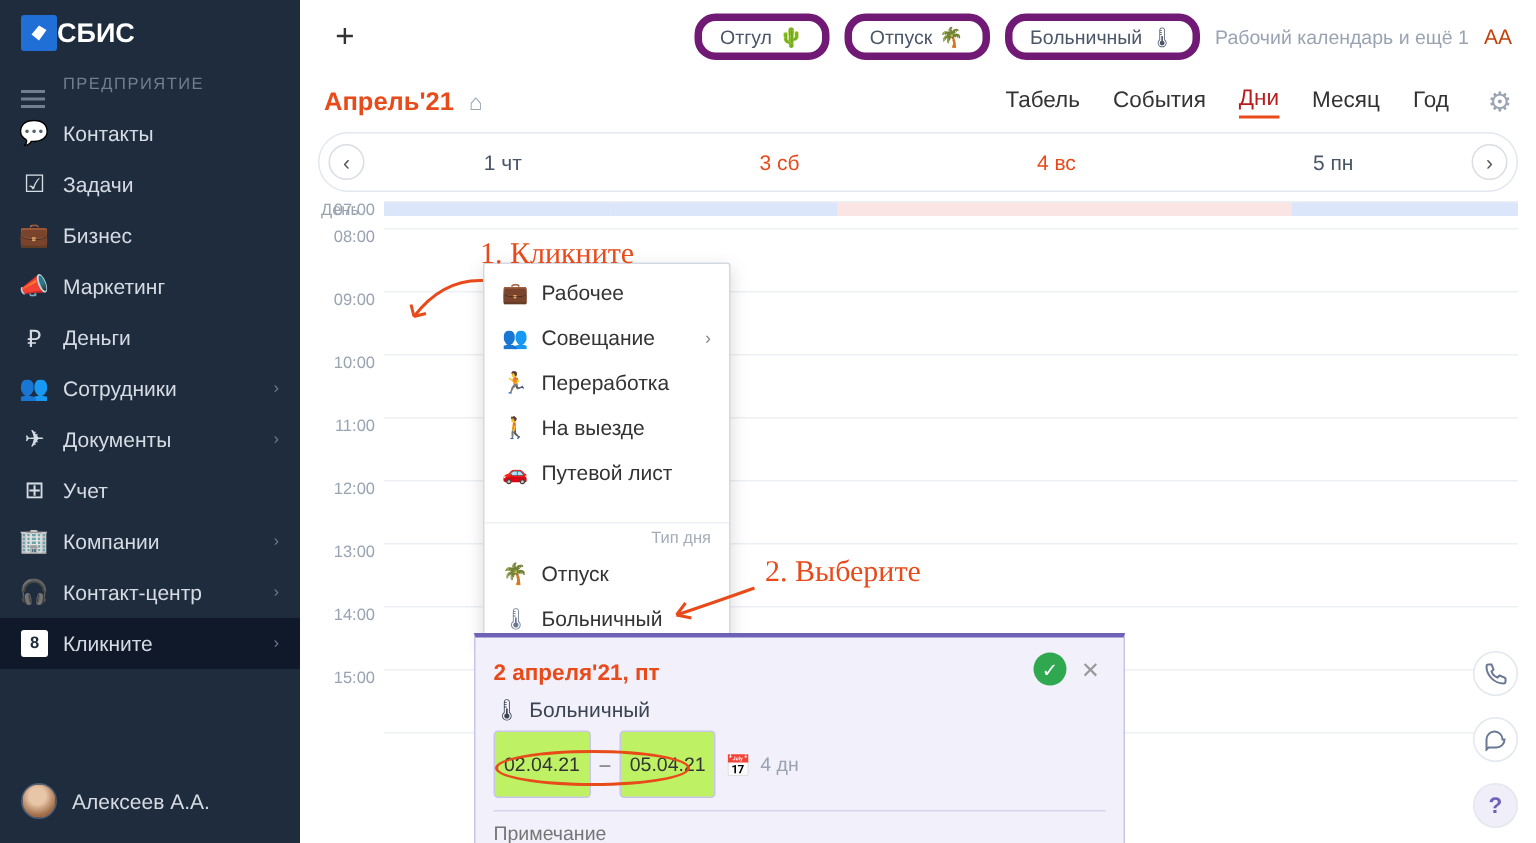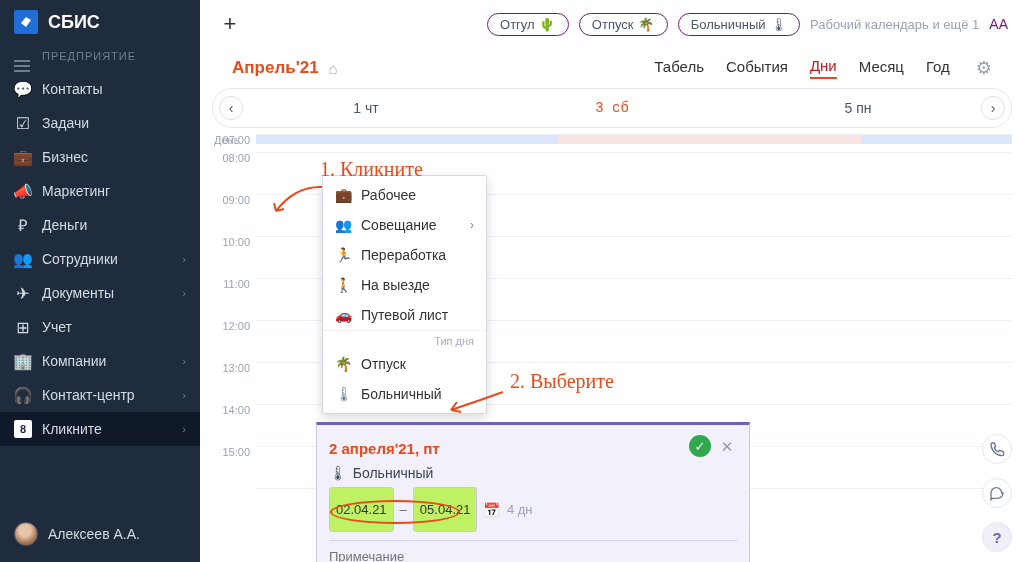--- a/index.html
+++ b/index.html
@@ -1,78 +1,78 @@
 <!DOCTYPE html>
 <html><head>
 <meta charset="utf-8">
 <style>
 * { box-sizing: border-box; margin: 0; padding: 0; font-family: -apple-system, "Segoe UI", Arial, sans-serif; }
 body { width: 1024px; height: 562px; overflow: hidden; background: #fff; position: relative; }
 
 
 .sidebar { position: absolute; left: 0; top: 0; width: 200px; height: 562px; background: #1f2c3d; color: #d5dbe3; }
-.logo { display: flex; align-items: center; gap: 10px; padding: 10px 14px; }
+.logo { display: flex; align-items: center; gap: 0; padding: 10px 14px; }
 .logo-mark { width: 24px; height: 24px; background: #1f6fd6; border-radius: 2px; display: flex; align-items: center; justify-content: center; color: #fff; font-weight: bold; }
 .logo-text { font-size: 18px; font-weight: 600; color: #fff; }
 .section-label { font-size: 11px; letter-spacing: 1px; color: #717e92; padding: 6px 14px 6px 42px; display: flex; align-items: center; text-align: center; }
 .hamburger { position: absolute; left: 14px; top: 60px; width: 16px; height: 12px; display: flex; flex-direction: column; justify-content: space-between; }
 .hamburger span { height: 2px; background: #717e92; }
 .nav { margin-top: 4px; }
 .nav-item { display: flex; align-items: center; padding: 8px 14px; cursor: pointer; position: relative; }
 .nav-icon { width: 18px; height: 18px; margin-right: 10px; display: flex; align-items: center; justify-content: center; }
 .nav-label { font-size: 14px; color: #d5dbe3; text-align: center; }
 .nav-chevron { margin-left: auto; font-size: 11px; color: #717e92; }
 .nav-item.active { background: #10192a; }
 .nav-badge { width: 18px; height: 18px; background: #fff; color: #1f2c3d; font-size: 11px; font-weight: 600; display: flex; align-items: center; justify-content: center; margin-right: 10px; border-radius: 2px; }
 .user-row { position: absolute; bottom: 8px; left: 0; right: 0; display: flex; align-items: center; padding: 8px 14px; }
 .avatar { width: 24px; height: 24px; border-radius: 50%; background: radial-gradient(circle at 45% 35%, #e7c6a8 30%, #a06b46 70%); margin-right: 10px; border: 1px solid #4b5c73; }
 
 
 .main { position: absolute; left: 200px; top: 0; right: 0; height: 562px; background: #fff; }
 .topbar { height: 48px; display: flex; align-items: center; padding: 0 16px; gap: 10px; }
 .plus-btn { width: 28px; height: 28px; font-size: 22px; font-weight: 300; display: flex; align-items: center; justify-content: center; cursor: pointer; color: #333; }
-.chip { border: 1px solid #701a75; border-radius: 14px; padding: 3px 12px; font-size: 13px; color: #4a5568; display: flex; align-items: center; gap: 5px; cursor: pointer; }
+.chip { border: 5px solid #701a75; border-radius: 14px; padding: 3px 12px; font-size: 13px; color: #4a5568; display: flex; align-items: center; gap: 5px; cursor: pointer; }
 .chip-icon { font-size: 13px; }
 .top-right-label { font-size: 13px; color: #9aa3b2; }
-.font-btn { font-size: 14px; color: #701a75; cursor: pointer; }
+.font-btn { font-size: 14px; color: #c2410c; cursor: pointer; }
 .topbar-spacer { flex: 1; }
 
-.header2 { height: 40px; display: flex; align-items: center; padding: 0 32px; gap: 10px; }
+.header2 { height: 40px; display: flex; align-items: center; padding: 0 16px; gap: 10px; }
 .month-label { color: #e84a1a; font-size: 17px; font-weight: 600; }
 .home-icon { color: #9aa3b2; font-size: 15px; cursor: pointer; }
 .tabs { margin-left: auto; display: flex; gap: 22px; align-items: center; }
 .tab { font-size: 15px; color: #333; cursor: pointer; padding-bottom: 3px; }
 .tab.active { color: #b91c1c; border-bottom: 2px solid #e84a1a; }
 .gear { font-size: 18px; color: #9aa3b2; cursor: pointer; margin-left: 4px; }
 
 .days-row { height: 40px; margin: 0 12px; border: 1px solid #e3e7ee; border-radius: 20px; display: flex; align-items: center; padding: 0 6px; }
 .nav-arrow { width: 24px; height: 24px; border: 1px solid #d9dde4; border-radius: 50%; display: flex; align-items: center; justify-content: center; font-size: 14px; color: #555; cursor: pointer; background: #fff; }
 .day-col { flex: 1; text-align: center; font-size: 14px; cursor: pointer; }
 .day-col.weekday { color: #4a5568; }
 .day-col.current { color: #e84a1a; }
-.day-col.weekend { color: #e84a1a; font-family: Liberation Mono, monospace; }
+.day-col.weekend { color: #e84a1a; }
 
 .calendar-body { position: relative; margin: 6px 12px 0; height: 420px; overflow: hidden; }
 .time-col { position: absolute; left: 0; top: 0; width: 44px; }
 .time-label { height: 42px; font-size: 11px; color: #9aa3b2; display: flex; justify-content: flex-end; padding-right: 6px; }
 .time-label.first { height: 18px; align-items: flex-start; font-size: 11px; }
 .grid { position: absolute; left: 44px; right: 0; top: 0; height: 100%; }
 .grid-row { height: 42px; border-top: 1px solid #eceff4; }
 .header-strip { position: absolute; left: 44px; right: 0; top: 0; height: 10px; display: flex; }
 .strip-cell { flex: 1; }
 .strip-blue { background: #b9cef7; opacity: 0.5; }
 .strip-red { background: #f7c4c4; opacity: 0.45; }
 .day-label-small { position: absolute; left: 2px; top: 0; font-size: 11px; color: #9aa3b2; }
 
 
 .context-menu { position: absolute; left: 322px; top: 175px; width: 165px; background: #fff; border: 1px solid #d3d9e3; border-radius: 2px; box-shadow: 0 4px 12px rgba(0,0,0,0.15); z-index: 10; padding: 4px 0; }
 .menu-item { display: flex; align-items: center; gap: 10px; padding: 7px 12px; font-size: 14px; color: #333; cursor: pointer; }
 .menu-icon { width: 16px; text-align: center; color: #6b7893; font-size: 14px; }
 .menu-chevron { margin-left: auto; font-size: 12px; color: #888; }
-.menu-section-label { font-size: 11px; color: #a4adb9; padding: 4px 12px 2px; text-align: right; border-top: 1px solid #eceff4; margin-top: 0; }
+.menu-section-label { font-size: 11px; color: #a4adb9; padding: 4px 12px 2px; text-align: right; border-top: 1px solid #eceff4; margin-top: 18px; }
 
 
 .popup { position: absolute; left: 316px; top: 422px; width: 434px; background: #f2f1fb; border: 1px solid #c9c5e8; border-top: 3px solid #6d62b8; z-index: 11; padding: 10px 12px; }
 .popup-header { display: flex; align-items: flex-end; }
 .popup-title { color: #e84a1a; font-weight: 600; font-size: 15px; }
 .popup-confirm { margin-left: auto; width: 22px; height: 22px; background: #2fa84f; border-radius: 50%; display: flex; align-items: center; justify-content: center; color: #fff; font-size: 13px; cursor: pointer; }
 .popup-close { width: 20px; height: 20px; margin-left: 6px; display: flex; align-items: center; justify-content: center; color: #999; cursor: pointer; font-size: 15px; }
 .popup-row2 { display: flex; align-items: center; gap: 6px; margin-top: 8px; font-size: 14px; color: #3b4452; }
 .popup-dates { display: flex; align-items: center; gap: 6px; margin-top: 6px; font-size: 13px; }
 .date-field { border: 1px solid #c9c5e8; border-radius: 3px; padding: 14px 6px; background: #bef264; color: #333; }
@@ -200,20 +200,21 @@
       <div class="tab">Месяц</div>
       <div class="tab">Год</div>
       <div class="gear">⚙</div>
     </div>
   </div>
 
   <div class="days-row">
     <div class="nav-arrow">‹</div>
     <div class="day-col weekday">1 чт</div>
     <div class="day-col weekend">3 сб</div>
+    <div class="day-col weekend">4 вс</div>
     <div class="day-col weekday">5 пн</div>
     <div class="nav-arrow">›</div>
   </div>
 
   <div class="calendar-body">
     <div class="day-label-small">День</div>
     <div class="header-strip">
       <div class="strip-cell strip-blue"></div>
       <div class="strip-cell strip-blue"></div>
       <div class="strip-cell strip-red"></div>

